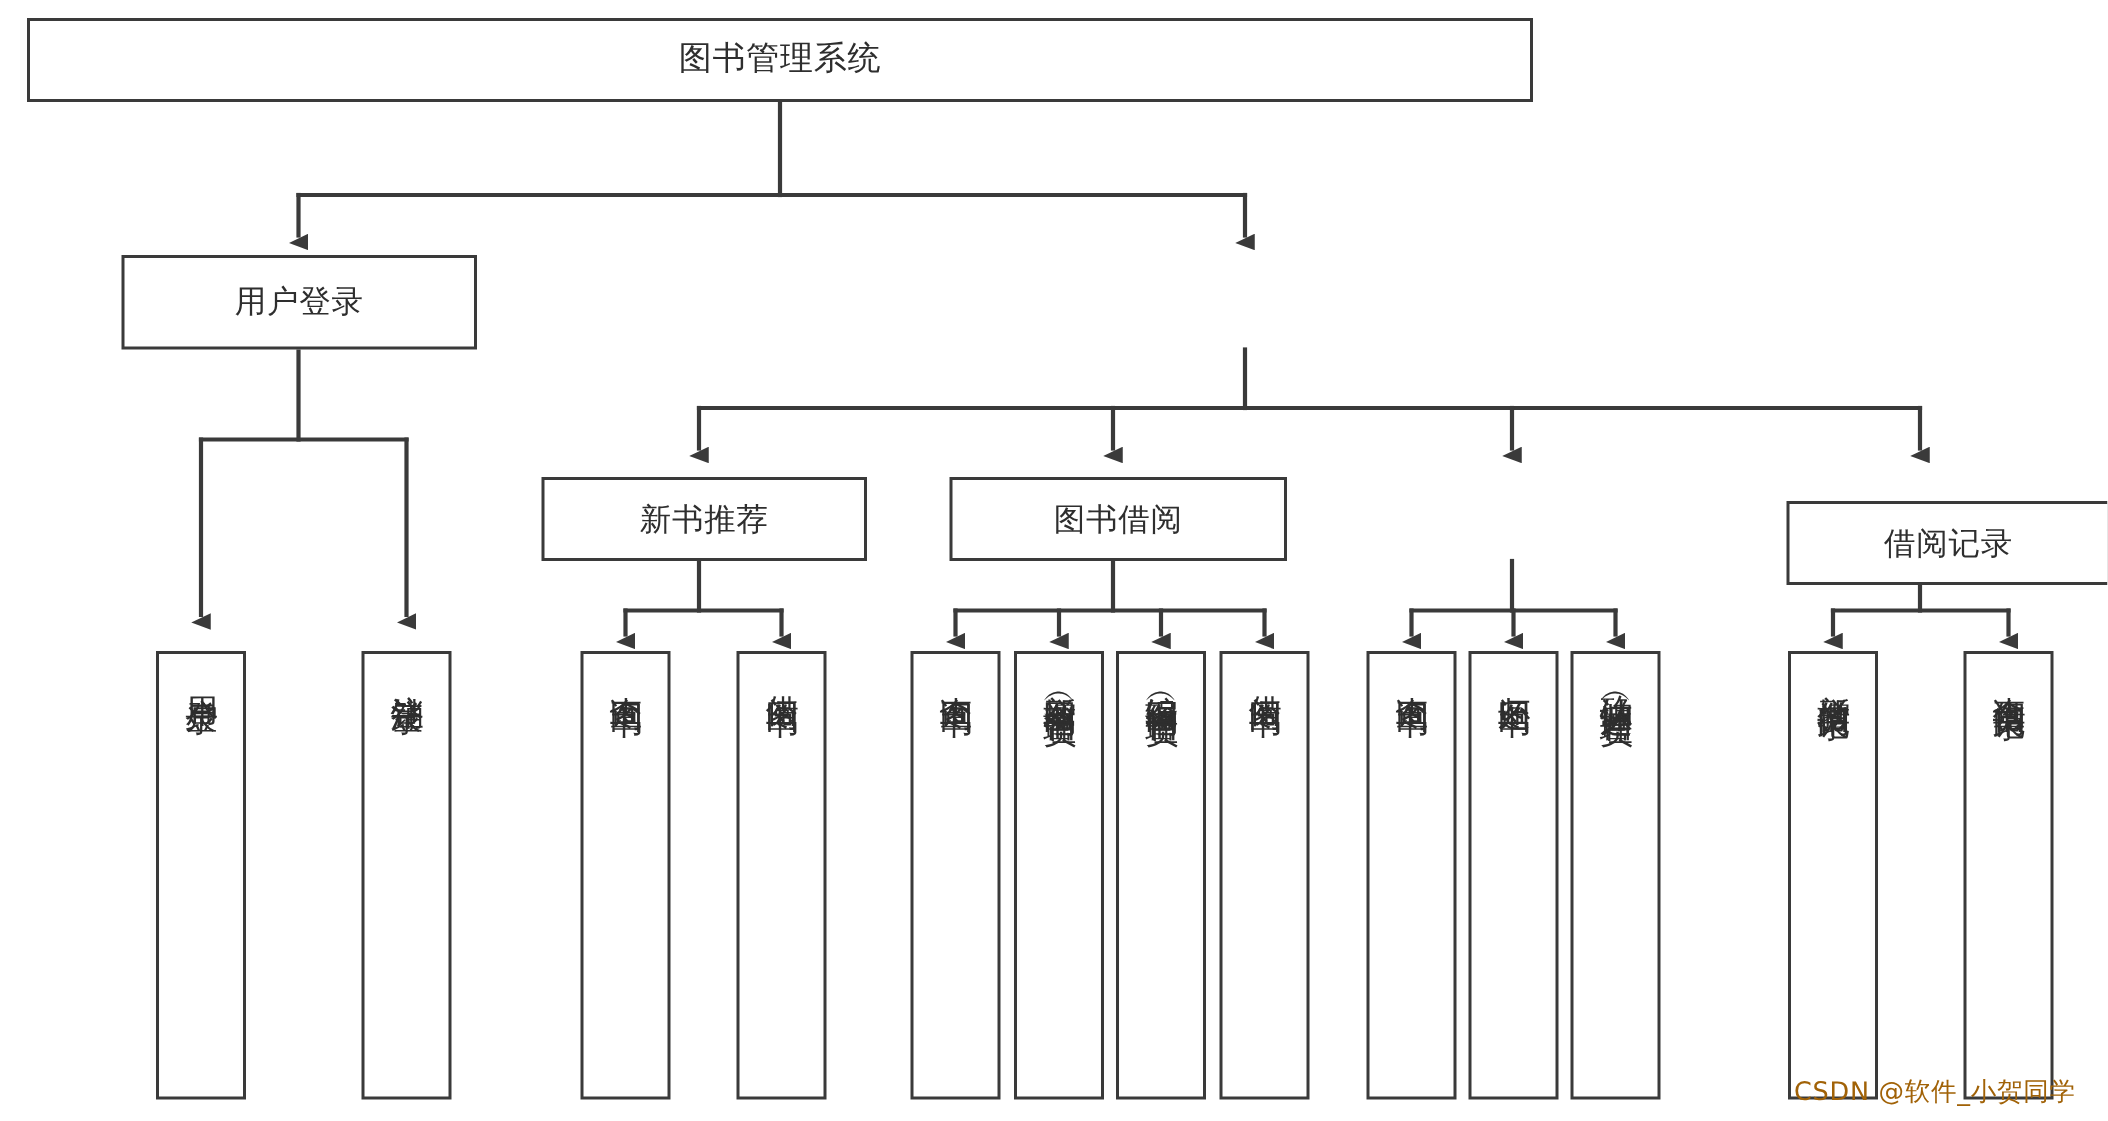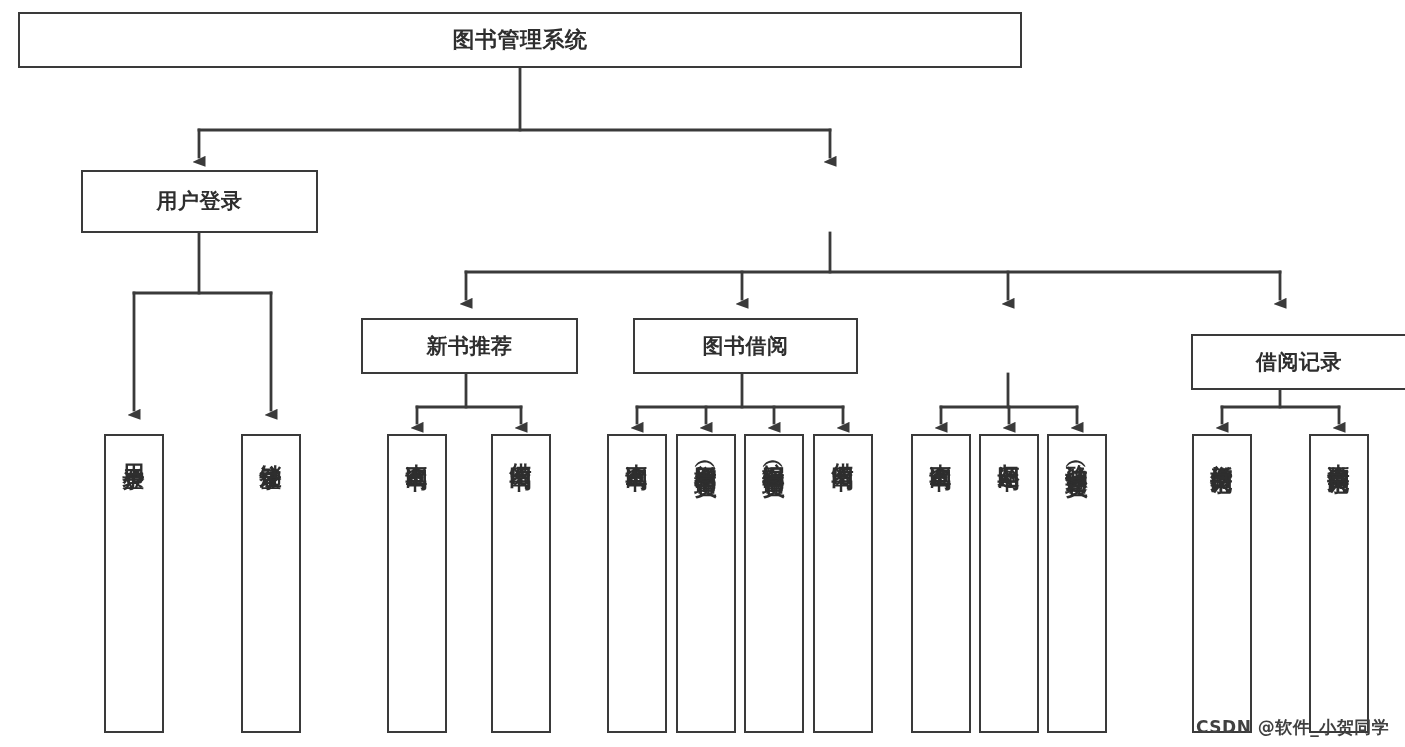--- a/index.html
+++ b/index.html
@@ -9,21 +9,20 @@
   }
   body {
     font-family: "DejaVu Sans", "Liberation Sans", sans-serif;
   }
   #canvas {
     position: relative;
     width: 1405px;
     height: 747px;
     background: #ffffff;
     overflow: hidden;
-    font-weight: bold;
   }
   #edges {
     position: absolute;
     left: 0;
     top: 0;
     width: 1405px;
     height: 747px;
     pointer-events: none;
   }
   .node {
@@ -60,21 +59,21 @@
   .node.vert .lbl {
     writing-mode: vertical-rl;
     text-orientation: upright;
     font-size: 22px;
     line-height: 1.05;
     letter-spacing: 2px;
     white-space: nowrap;
   }
   .watermark {
     position: absolute;
-    color: #404040;
+    color: #a16207;
     font-size: 17px;
     letter-spacing: 0.5px;
     white-space: nowrap;
     z-index: 3;
   }
 </style>
 </head>
 <body>
 
 <div id="canvas">

